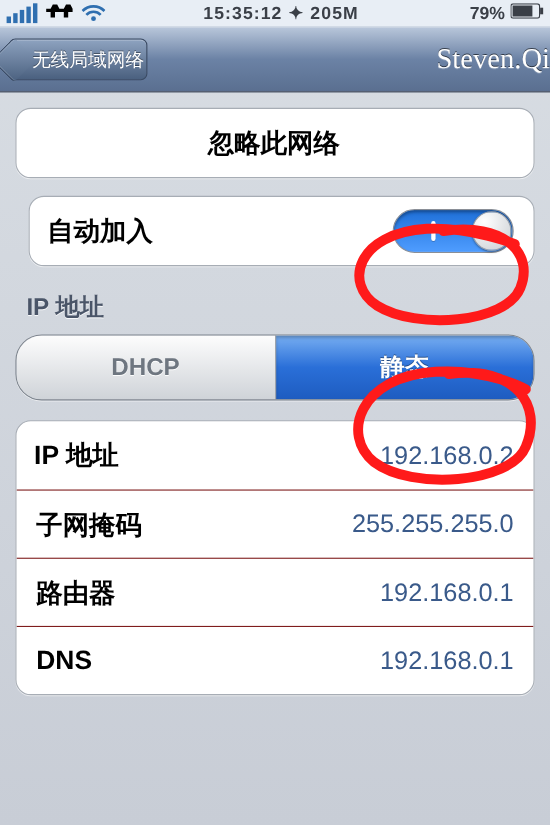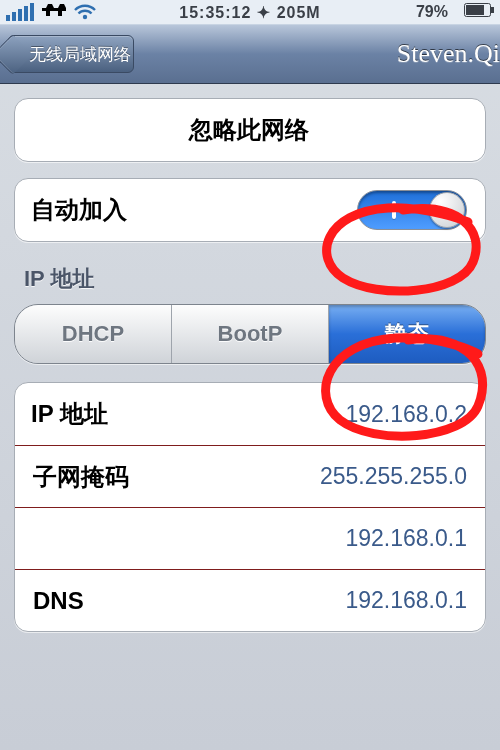--- a/index.html
+++ b/index.html
@@ -9,21 +9,21 @@
   
   .statusbar {
     height: 24px; width: 100%;
     background: #e8eef5;
     display: flex; align-items: center;
     font-size: 16px; font-weight: bold; color: #3a3f47;
     padding: 0 6px;
   }
   .sb-left { display: flex; align-items: center; gap: 6px; }
   .sb-center { flex: 1; text-align: center; letter-spacing: 1px; }
-  .sb-right { display:flex; align-items:flex-end; gap:16px;margin-left:12px;}
+  .sb-right { display:flex; align-items:flex-end; gap:5px;margin-left:12px;}
   .signal { display:flex; align-items:flex-end; gap:2px; }
   .signal i { width:4px; background:#2f6fb0; display:block; }
   .signal i:nth-child(1){height:6px} .signal i:nth-child(2){height:9px}
   .signal i:nth-child(3){height:12px} .signal i:nth-child(4){height:15px}
   .signal i:nth-child(5){height:18px}
   .wifi-icon svg { display:block; }
 
   
   .navbar {
     height: 60px; width:100%;
@@ -131,21 +131,21 @@
     text-shadow:0 1px 0 rgba(255,255,255,.9);
   }
   .seg:first-child{border-left:none;}
   .seg.active{
     color:#fff;
     background: linear-gradient(#77aef2,#2a6fd8 50%,#1e5cc0);
     text-shadow:0 -1px 0 rgba(0,0,0,.4);
     box-shadow: inset 0 2px 3px rgba(0,0,0,.25);
   }
 
-  .mt { margin-top:16px; }
+  .mt { margin-top:16px;margin-left:12px; }
 
   
   .annot { position:absolute; pointer-events:none; }
   .annot svg { overflow:visible; }
   .wrap { position:relative; width:500px; height:750px; }
 
 </style>
 </head>
 <body>
 
@@ -212,34 +212,34 @@
           <span class="bar"></span>
           <span class="knob"></span>
         </div>
       </div>
     </div>
 
     <div class="section-header">IP 地址</div>
 
     <div class="segmented">
       <div class="seg">DHCP</div>
-      <div class="seg">BootP</div>
       <div class="seg active">静态</div>
     </div>
 
     <div class="cell-group">
       <div class="cell">
         <span class="label">IP 地址</span>
         <span class="value">192.168.0.2</span>
       </div>
       <div class="cell">
         <span class="label">子网掩码</span>
         <span class="value">255.255.255.0</span>
       </div>
       <div class="cell">
+        <span class="label">路由器</span>
         <span class="value">192.168.0.1</span>
       </div>
       <div class="cell">
         <span class="label">DNS</span>
         <span class="value">192.168.0.1</span>
       </div>
     </div>
 
   </div>
 

